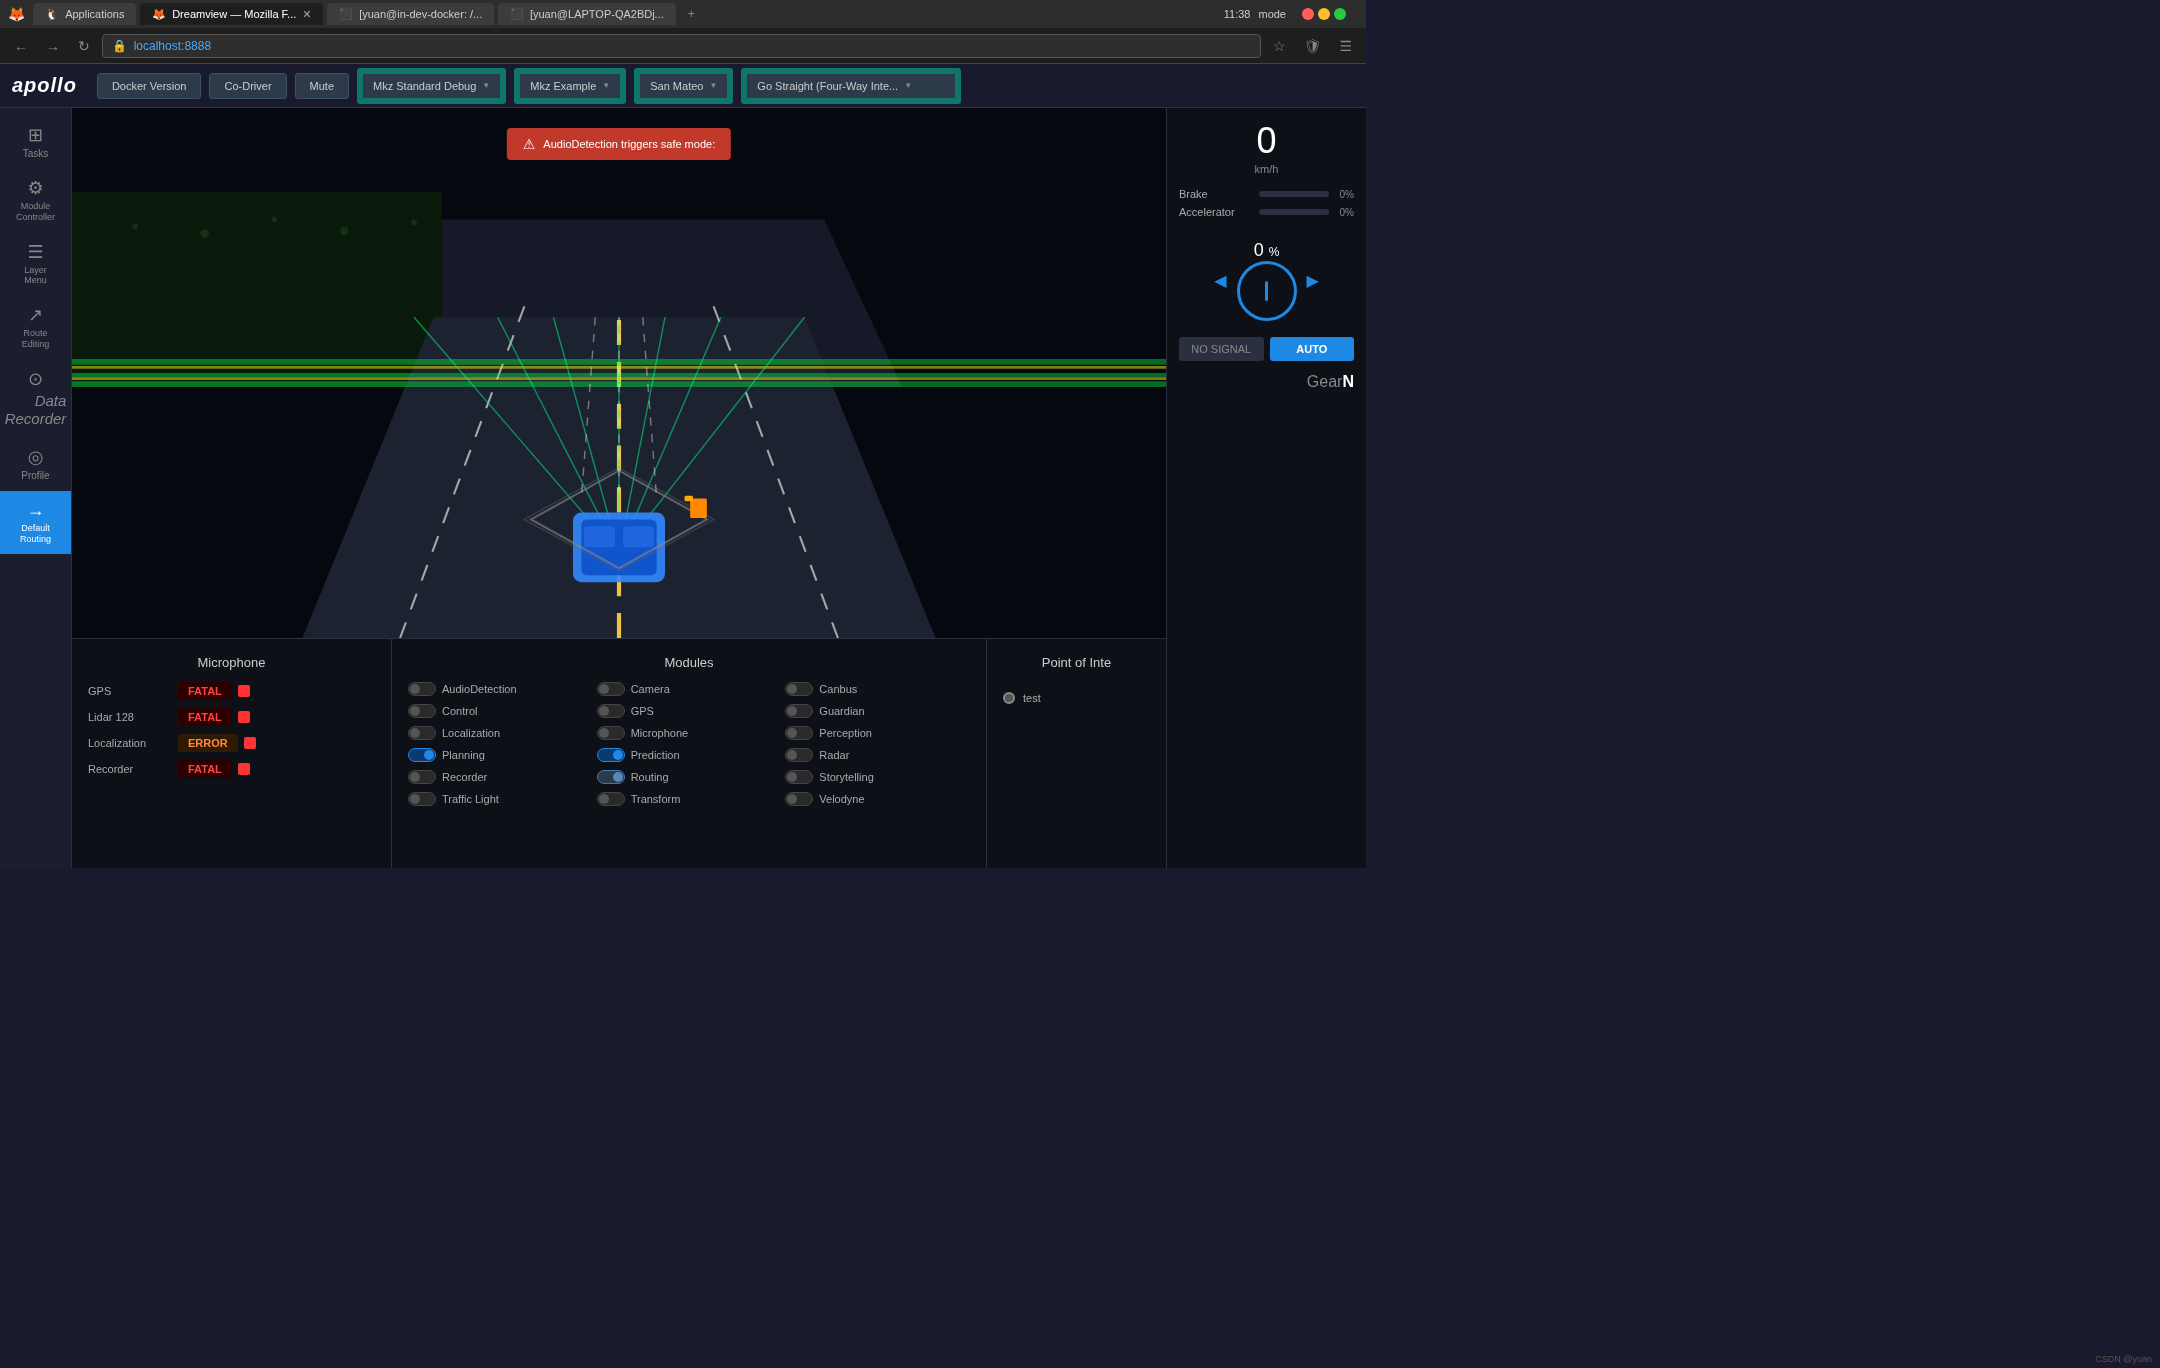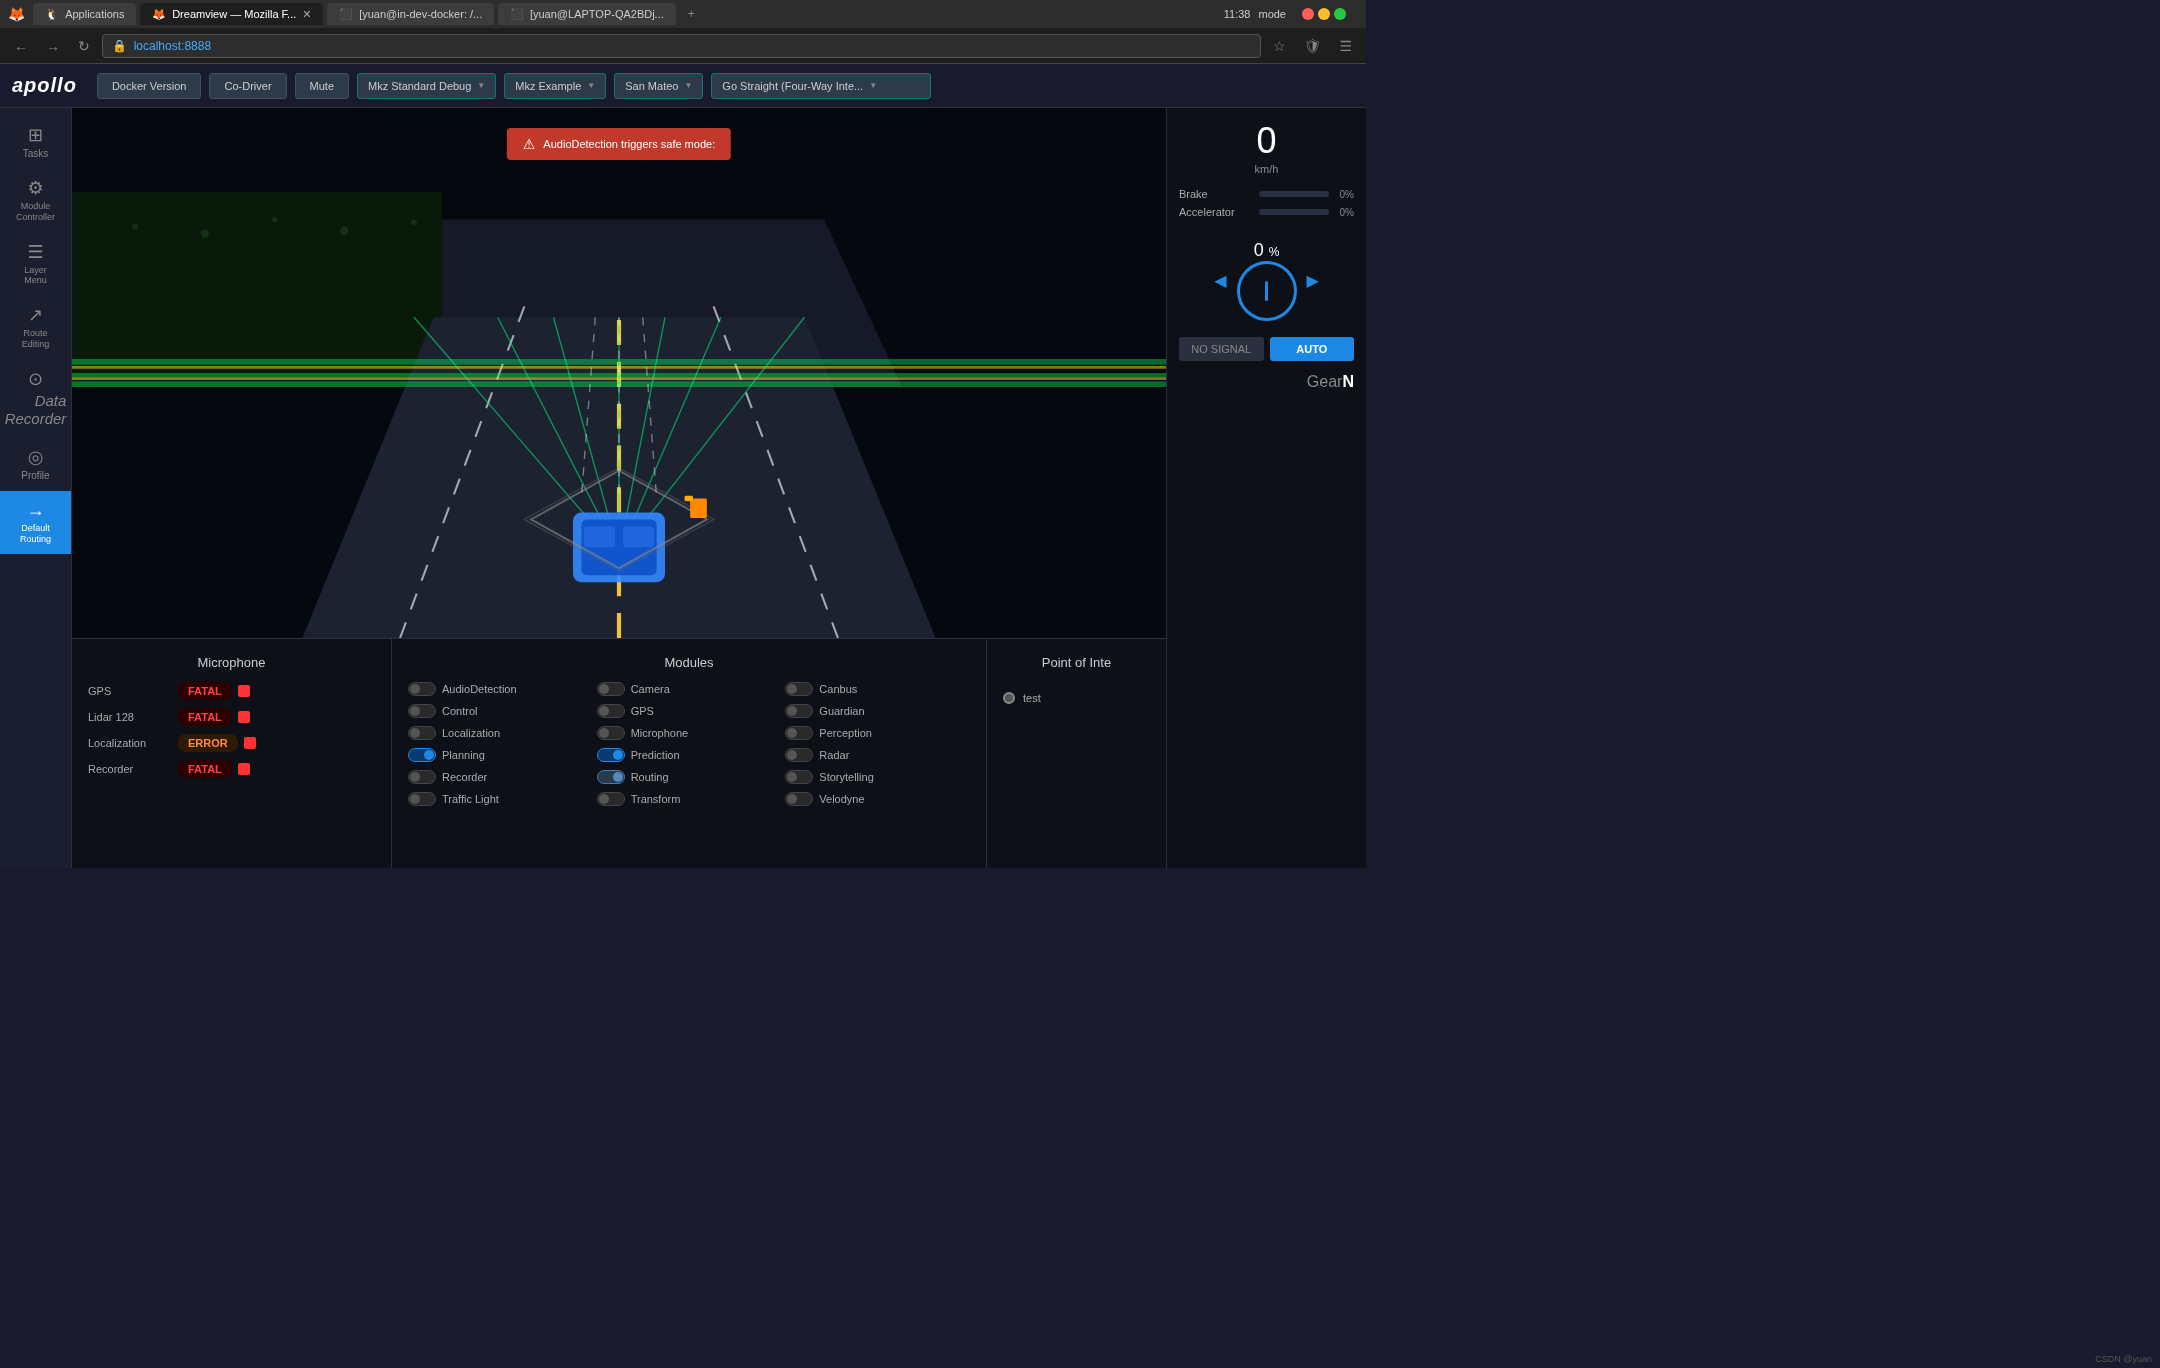--- a/index.html
+++ b/index.html
@@ -17,21 +17,21 @@
     .url-bar { flex: 1; background: #2d2d2d; border: 1px solid #555; border-radius: 4px; padding: 4px 10px; color: #ccc; font-size: 12px; display: flex; align-items: center; gap: 6px; }
     .url-text { color: #4af; font-size: 12px; }
 
     
     .app-container { display: flex; flex-direction: column; height: 804px; }
 
     
     .app-header { background: #1a1a2e; height: 44px; display: flex; align-items: center; padding: 0 12px; gap: 8px; border-bottom: 1px solid #333; }
     .apollo-logo { color: #fff; font-size: 20px; font-weight: bold; font-style: italic; margin-right: 12px; letter-spacing: 1px; }
     .header-btn { background: #2d3a4a; border: 1px solid #3d5068; color: #ccc; padding: 6px 14px; border-radius: 3px; font-size: 11px; cursor: pointer; }
-    .header-dropdown { background: #2d3a4a; border: 1px solid #0f766e; color: #ccc; padding: 6px 10px; border-radius: 3px; font-size: 11px; cursor: pointer; display: flex; align-items: center; gap: 6px; }
+    .header-dropdown { background: #2d3a4a; border: 6px solid #0f766e; color: #ccc; padding: 6px 10px; border-radius: 3px; font-size: 11px; cursor: pointer; display: flex; align-items: center; gap: 6px; }
     .dropdown-arrow { font-size: 8px; color: #888; }
 
     
     .main-layout { display: flex; flex: 1; overflow: hidden; }
 
     
     .left-sidebar { width: 72px; background: #1a1e2e; border-right: 1px solid #2a3040; display: flex; flex-direction: column; align-items: center; padding-top: 8px; }
     .sidebar-item { display: flex; flex-direction: column; align-items: center; padding: 10px 4px; cursor: pointer; width: 100%; color: #888; font-size: 10px; text-align: center; gap: 4px; }
     .sidebar-item.active { background: #1e88e5; color: #fff; }
     .sidebar-icon { font-size: 18px; line-height: 1; }
@@ -46,21 +46,21 @@
     .alert-bar { position: absolute; top: 20px; left: 50%; transform: translateX(-50%); background: #c0392b; color: #fff; padding: 8px 16px; border-radius: 4px; font-size: 11px; display: flex; align-items: center; gap: 8px; z-index: 10; }
     .alert-icon { font-size: 14px; }
 
     
     .bottom-panel { background: #0d1117; border-top: 1px solid #2a3040; height: 230px; display: flex; }
 
     .components-panel { width: 320px; border-right: 1px solid #2a3040; padding: 16px; }
     .panel-title { font-size: 13px; color: #ccc; text-align: center; margin-bottom: 12px; font-weight: 500; }
     .component-row { display: flex; align-items: center; margin-bottom: 8px; }
     .component-name { color: #aaa; font-size: 11px; width: 90px; }
-    .status-badge { padding: 3px 10px; border-radius: 8px; font-size: 11px; font-weight: bold; margin-right: 6px; }
+    .status-badge { padding: 3px 10px; border-radius: 2px; font-size: 11px; font-weight: bold; margin-right: 6px; }
     .status-fatal { background: #2d0000; color: #ff4444; }
     .status-error { background: #2d1a00; color: #ff8844; }
     .status-red-dot { width: 12px; height: 12px; background: #ff3333; border-radius: 2px; }
 
     .modules-panel { flex: 1; padding: 16px; overflow-y: auto; }
     .modules-grid { display: grid; grid-template-columns: repeat(3, 1fr); gap: 8px 4px; margin-top: 8px; }
     .module-item { display: flex; align-items: center; gap: 6px; }
     .module-toggle { width: 28px; height: 14px; background: #2a2a2a; border-radius: 7px; position: relative; cursor: pointer; border: 1px solid #444; flex-shrink: 0; }
     .module-toggle-inner { width: 10px; height: 10px; border-radius: 50%; position: absolute; top: 1px; left: 1px; background: #555; }
     .module-toggle.on .module-toggle-inner { left: 15px; background: #1e88e5; }

